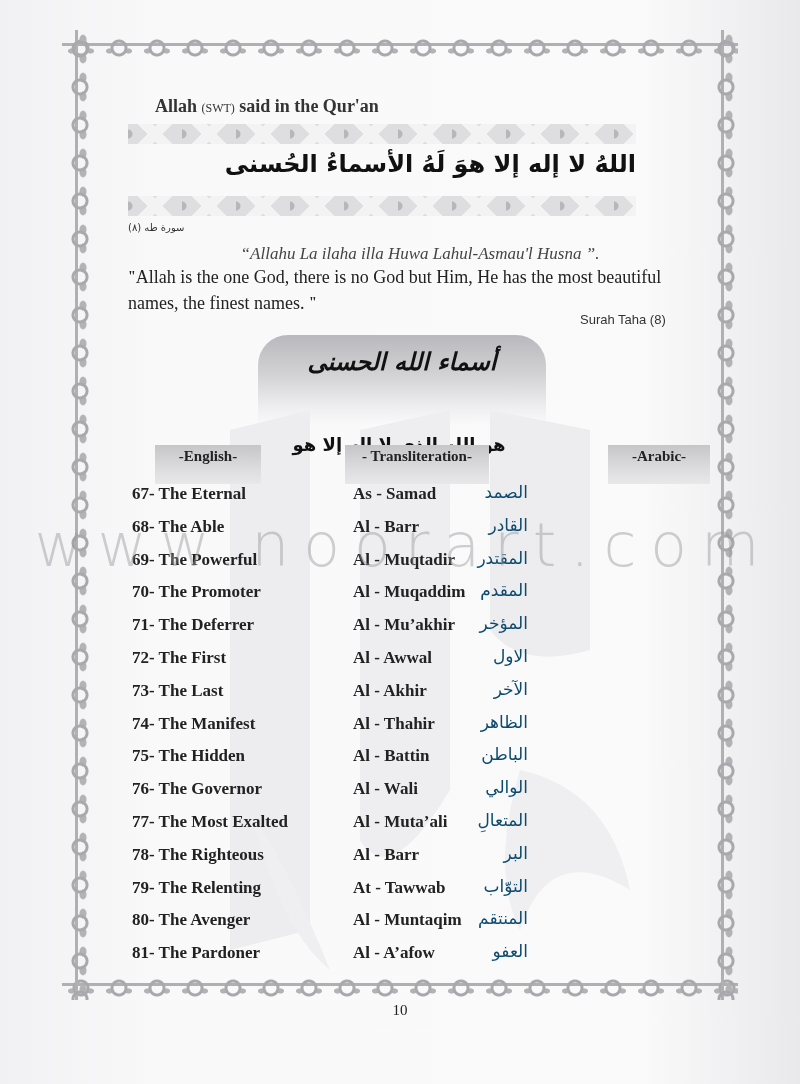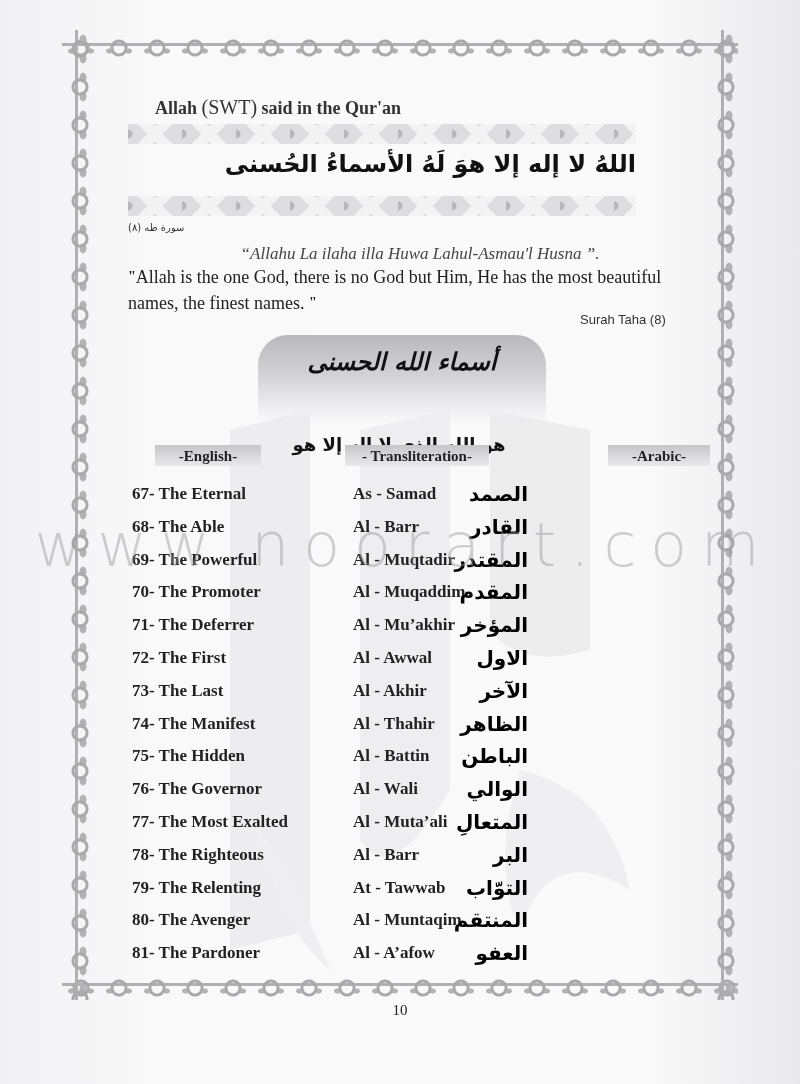--- a/index.html
+++ b/index.html
@@ -57,21 +57,21 @@
   .watermark-url {
     position:absolute; left:4px; top:510px; width:800px; text-align:center;
     font-family:"DejaVu Sans", sans-serif; font-size:60px; letter-spacing:14px;
     color:rgba(150,150,155,0.45); white-space:nowrap; font-weight:300;
     pointer-events:none;
   }
 
   .intro {
     position:absolute; left:155px; top:96px; font-size:18px; font-weight:bold; color:#333;
   }
-  .intro .swt { font-weight:normal; font-size:20px; }
+  .intro .swt { font-weight:normal; font-size:12px; }
   .deco-band {
     position:absolute; left:128px; width:508px; height:20px;
     background:#dedee0;
     background-image:
       linear-gradient(45deg, transparent 40%, #f3f3f4 40%, #f3f3f4 60%, transparent 60%),
       linear-gradient(-45deg, transparent 40%, #f3f3f4 40%, #f3f3f4 60%, transparent 60%);
     background-size:54px 20px;
   }
   .deco-band::after {
     content:""; position:absolute; inset:0;
@@ -115,40 +115,40 @@
     font-style:italic;
   }
   .subtitle-ar {
     position:absolute; left:258px; top:386px; width:282px; text-align:center;
     direction:rtl; font-size:18px; font-weight:bold; color:#111;
     font-family:"DejaVu Sans", sans-serif;
     margin-top:48px;
   }
 
   .col-header {
-    position:absolute; top:445px; height:21px; line-height:23px; text-align:center;
+    position:absolute; top:445px; height:39px; line-height:23px; text-align:center;
     font-size:15px; font-weight:bold; color:#222;
     background:linear-gradient(180deg,#c6c6c9,#dcdcdf 60%,#e8e8ea);
   }
   .col-english { left:155px; width:106px; }
   .col-translit { left:345px; width:144px; }
   .col-arabic { left:608px; width:102px; }
 
   .names { position:absolute; left:0; top:484px; width:800px; }
   .name-row { position:absolute; left:0; width:660px; height:32px; }
   .cell-en {
     position:absolute; left:132px; top:0; font-size:17px; font-weight:bold; color:#222;
     white-space:nowrap;
   }
   .cell-tr {
     position:absolute; left:353px; top:0; font-size:17px; font-weight:bold; color:#222;
     white-space:nowrap;
   }
   .cell-ar {
-    position:absolute; right:132px; top:-2px; font-size:20px; font-weight:bold; color:#000000;
+    position:absolute; right:132px; top:-2px; font-size:17px; font-weight:normal; color:#0c4a6e;
     direction:rtl; white-space:nowrap; font-family:"DejaVu Sans", sans-serif;
   }
 </style>
 </head>
 <body>
 
 <div class="page-bg"></div>
 
 <svg class="bg-calligraphy" viewBox="0 0 460 600">
   <path d="M40 60 L120 40 L120 560 L40 580 Z" fill="#e4e4e7"></path>

